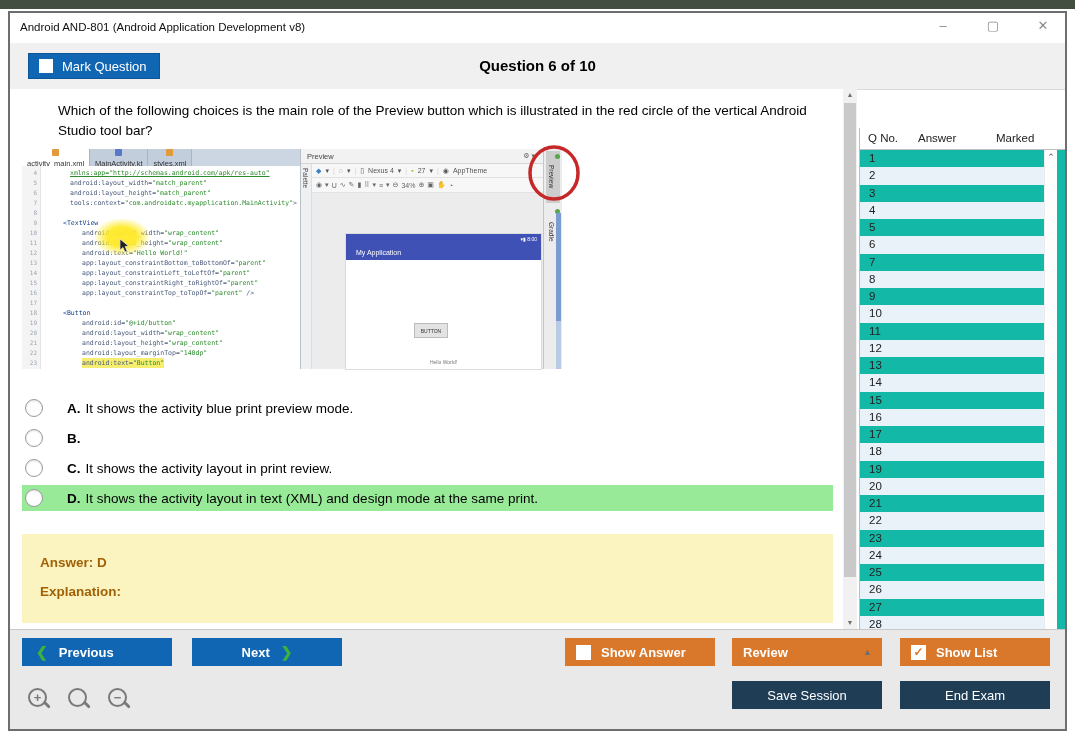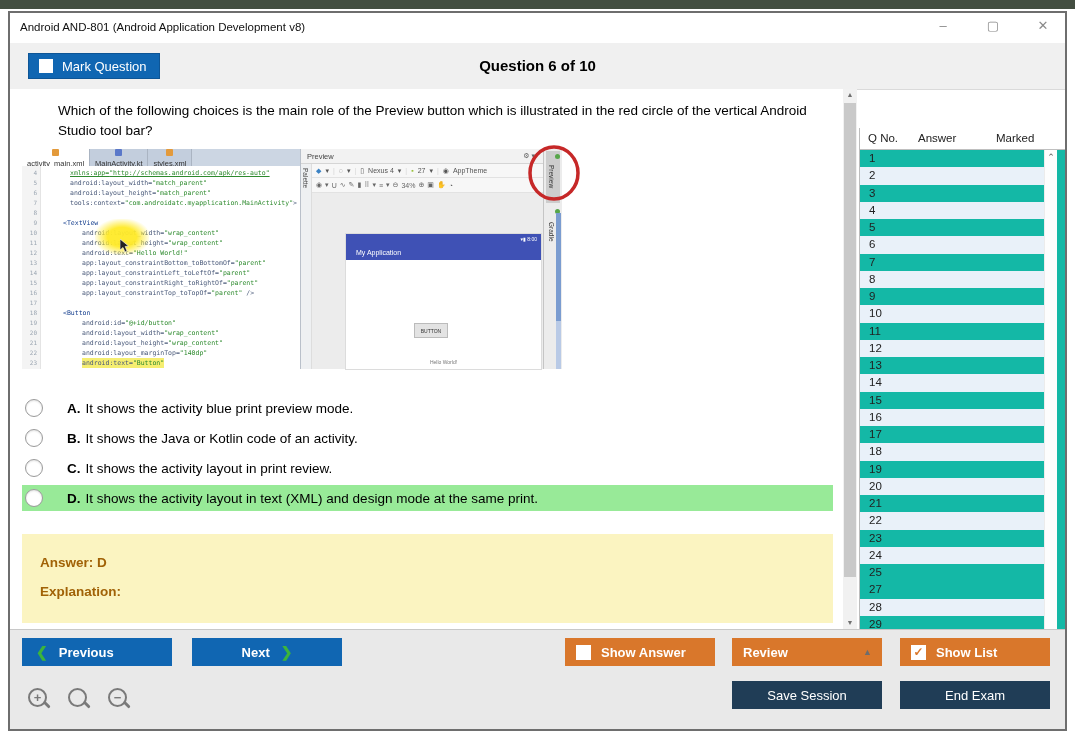--- a/index.html
+++ b/index.html
@@ -314,21 +314,20 @@
 
       <div id="options">
           <div class="option" style="top: 306px;">
             <span class="radio"></span>
             <span class="ol">A.</span>
             <span>It shows the activity blue print preview mode.</span>
           </div>
           <div class="option" style="top: 336px;">
             <span class="radio"></span>
             <span class="ol">B.</span>
-            <span>It shows the Java or Kotlin code of an activity.</span>
           </div>
           <div class="option" style="top: 366px;">
             <span class="radio"></span>
             <span class="ol">C.</span>
             <span>It shows the activity layout in print review.</span>
           </div>
           <div class="option correct" style="top: 396px;">
             <span class="radio"></span>
             <span class="ol">D.</span>
             <span>It shows the activity layout in text (XML) and design mode at the same print.</span>
@@ -372,20 +371,21 @@
           <div class="sbrow alt">16</div>
           <div class="sbrow">17</div>
           <div class="sbrow alt">18</div>
           <div class="sbrow">19</div>
           <div class="sbrow alt">20</div>
           <div class="sbrow">21</div>
           <div class="sbrow alt">22</div>
           <div class="sbrow">23</div>
           <div class="sbrow alt">24</div>
           <div class="sbrow">25</div>
+          <div class="sbrow alt">26</div>
           <div class="sbrow">27</div>
           <div class="sbrow alt">28</div>
           <div class="sbrow">29</div>
           <div class="sbrow alt">30</div>
         </div>
       <div class="sb-scroll">
         <div class="sb-sarrow up">⌃</div>
         <div class="sb-sarrow down">⌄</div>
       </div>
     </div>

